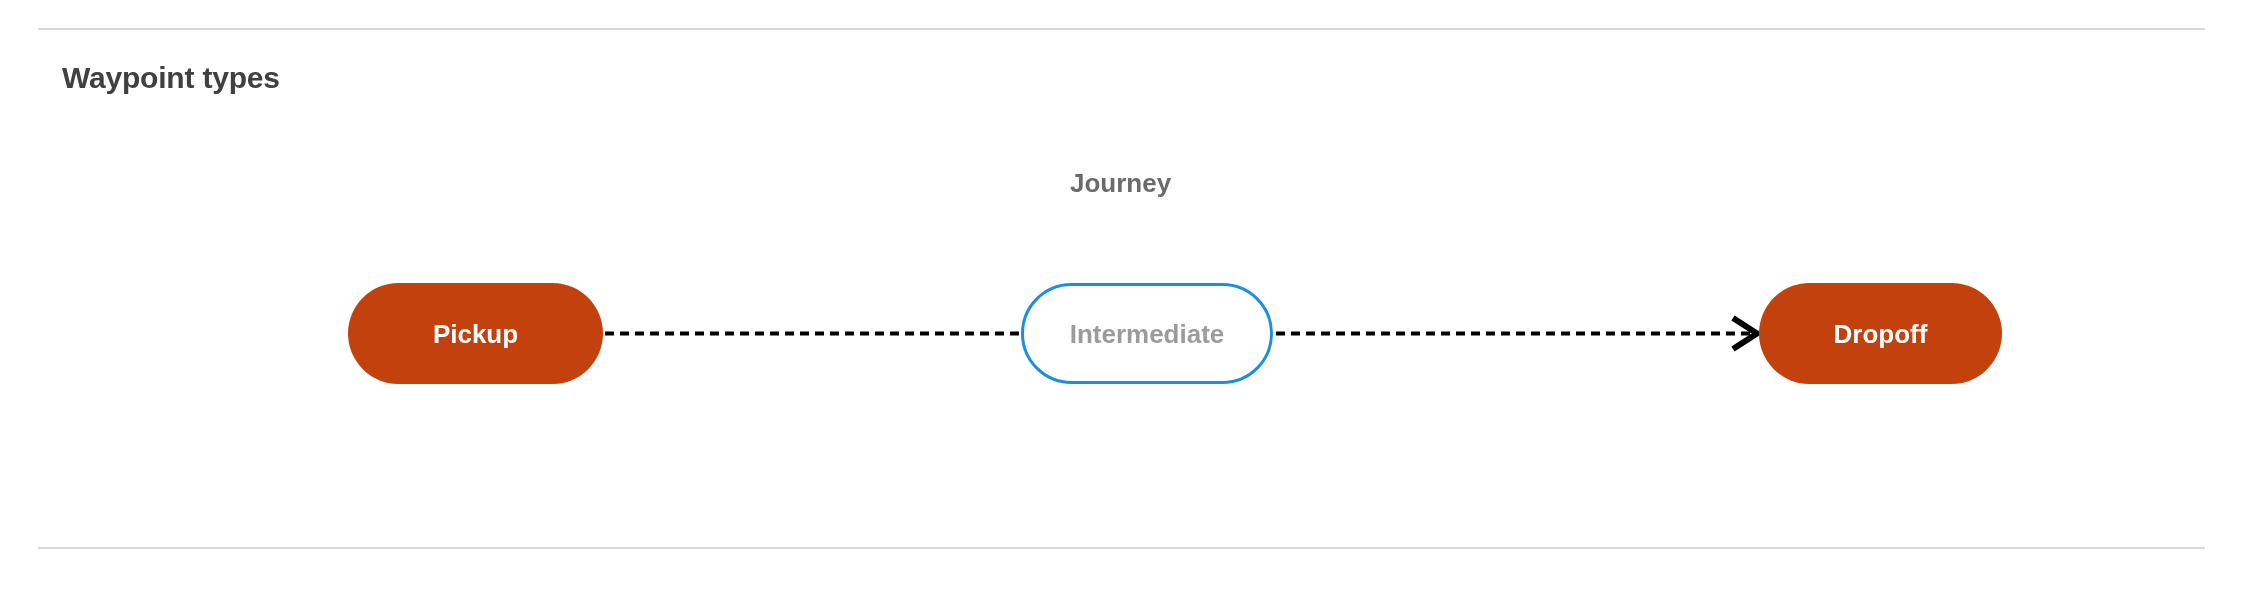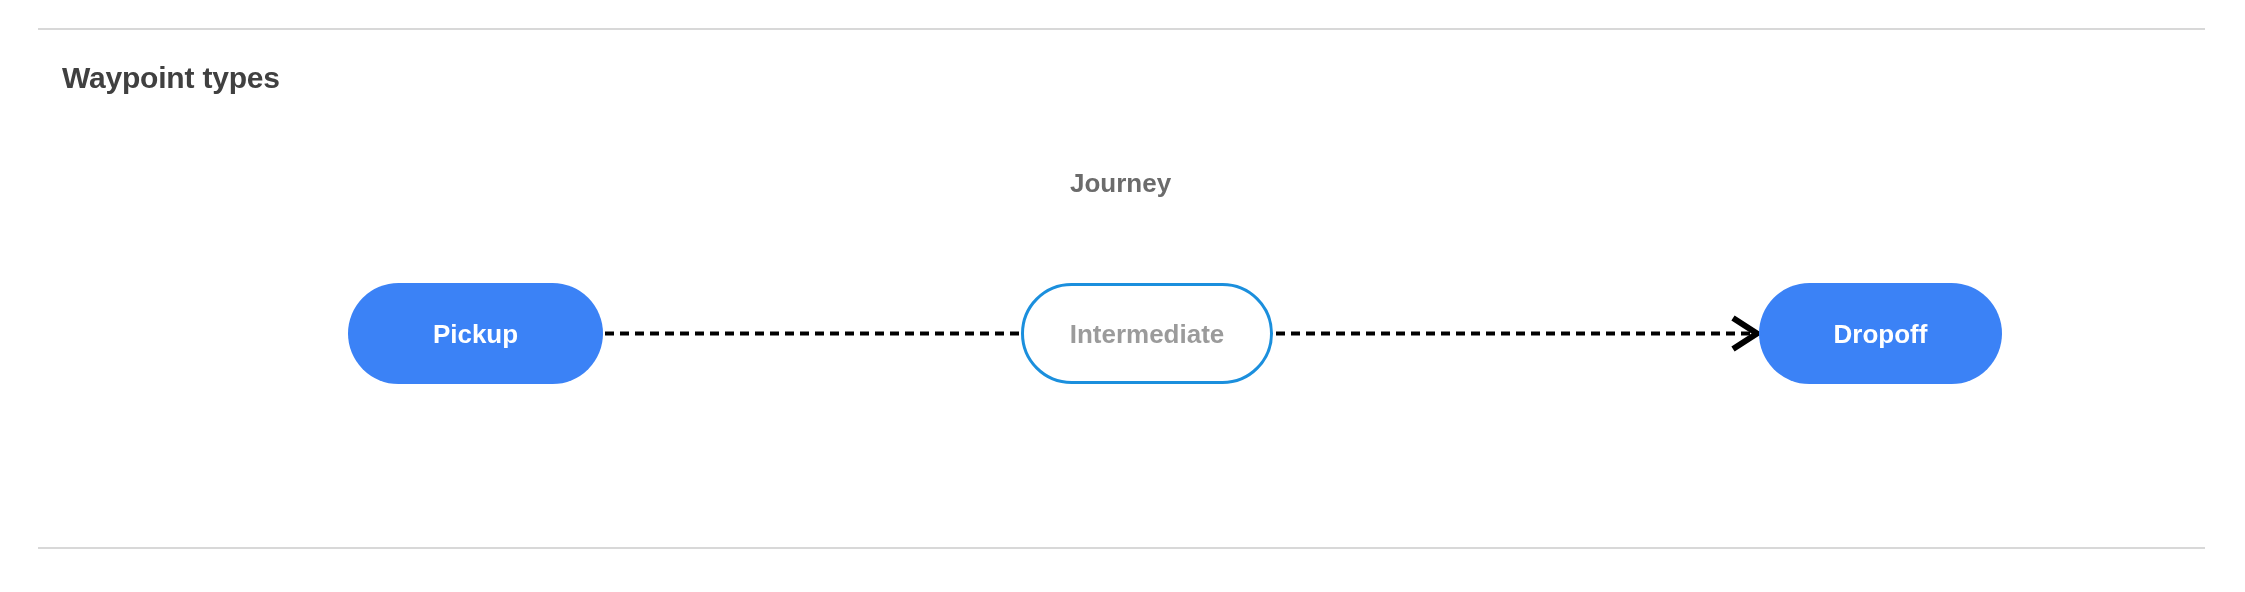--- a/index.html
+++ b/index.html
@@ -86,21 +86,21 @@
     align-items: center;
     justify-content: center;
     box-sizing: border-box;
     font-size: 26px;
     font-weight: 700;
     line-height: 1;
     white-space: nowrap;
   }
 
   .node-terminal {
-    background: #3b82f6;
+    background: #c2410c;
     color: #ffffff;
   }
 
   .node-intermediate {
     background: #ffffff;
     border: 3px solid #1b8fdd;
     color: #9b9b9b;
   }
 
   .node-pickup       { left: 348px;  top: 283px; width: 255px; }

